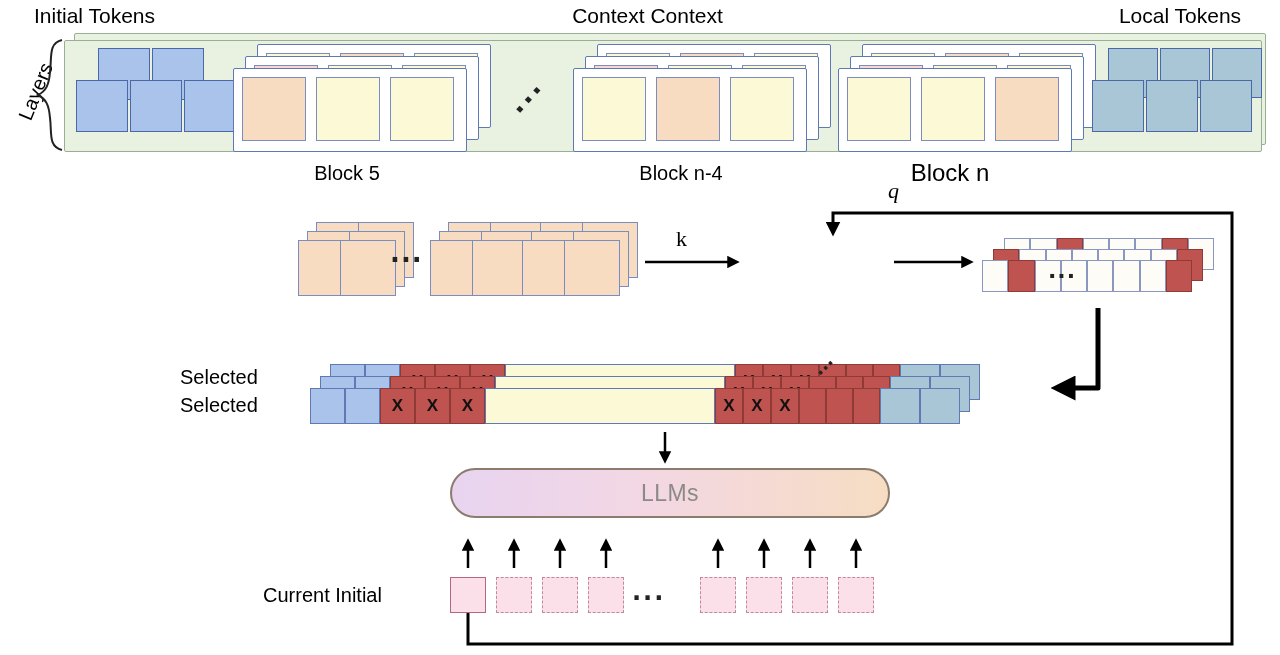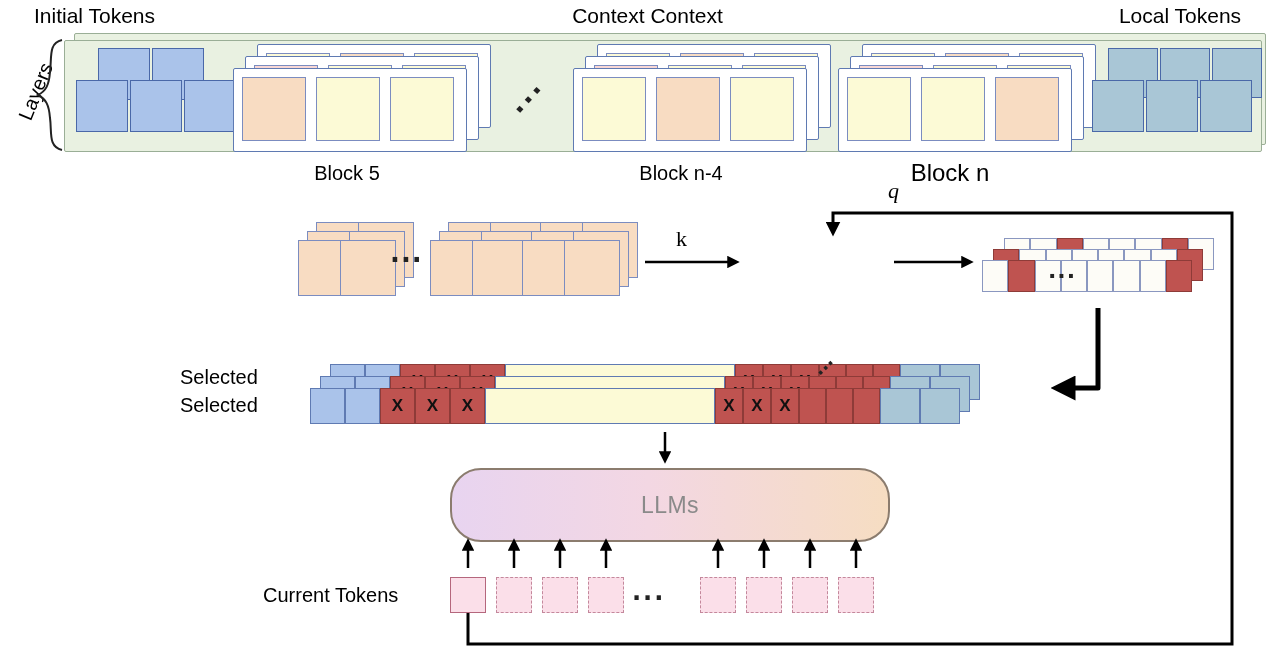--- a/index.html
+++ b/index.html
@@ -24,21 +24,21 @@
   .rescell{position:absolute;top:0;height:100%;box-sizing:border-box;border:1px solid #8a97c0;background:#fdfcf7;}
   .rescell.redcell{background:var(--selected_red);border-color:#8e3b38;}
   .kvrow{position:absolute;width:650px;height:36px;z-index:10;}
   .kvcell{position:absolute;top:0;height:36px;box-sizing:border-box;border:1px solid #5f7ab2;
           display:flex;align-items:center;justify-content:center;
           font:bold 17px "Liberation Sans",sans-serif;color:#111;}
   .kvcell.blue{background:var(--initial_blue);}
   .kvcell.cream{background:var(--context_cream);}
   .kvcell.redx,.kvcell.red{background:var(--selected_red);border-color:#8e3b38;}
   .kvcell.teal{background:var(--local_teal);}
-  #llms-pill{position:absolute;left:450px;top:468px;width:440px;height:74px;border-radius:31px;
+  #llms-pill{position:absolute;left:450px;top:468px;width:440px;height:50px;border-radius:31px;
              border:2px solid #8b7c6e;box-sizing:border-box;z-index:12;
              background:linear-gradient(90deg,var(--llm_gradient_left),#f3d7e3 45%,var(--llm_gradient_right));
              display:flex;align-items:center;justify-content:center;
              color:#8a8a8a;font-size:23px;letter-spacing:.5px;}
   svg.overlay{position:absolute;left:0;top:0;z-index:40;pointer-events:none;}
 </style>
 </head>
 <body>
 
 <div id="canvas">
@@ -61,21 +61,21 @@
   <div class="lab serif" style="left:676px;top:226px;font-size:22px;">k</div>
   <div class="lab serif ital" style="left:888px;top:178px;font-size:22px;">q</div>
   <div class="dots" style="left:1048px;top:258px;font-size:22px;letter-spacing:1px;">...</div>
 
   <div class="lab" style="left:180px;top:366px;font-size:20px;">Selected</div>
   <div class="lab" style="left:180px;top:394px;font-size:20px;">Selected</div>
   <div class="dots" style="left:812px;top:354px;font-size:18px;transform:rotate(-45deg);">...</div>
 
   <div id="llms-pill">LLMs</div>
 
-  <div class="lab" style="left:263px;top:584px;font-size:20px;">Current Tokens</div>
+  <div class="lab" style="left:263px;top:584px;font-size:20px;">Current Initial</div>
   <div class="dots" style="left:632px;top:578px;font-size:24px;letter-spacing:2px;">...</div>
 
   <svg class="overlay" width="1280" height="655">
     <defs>
       <marker id="ah" viewBox="0 0 10 10" refX="7" refY="5" markerWidth="5" markerHeight="5" orient="auto">
         <path d="M0,0 L10,5 L0,10 z" fill="#000"></path>
       </marker>
     </defs>
     <path d="M62,40 C48,43 52,58 50,72 C49,85 46,91 38,95 C46,99 49,105 50,118 C52,132 48,147 62,150" fill="none" stroke="#222" stroke-width="2"></path>
     <line x1="645" y1="262" x2="736" y2="262" stroke="#000" stroke-width="2.5" marker-end="url(#ah)"></line>

